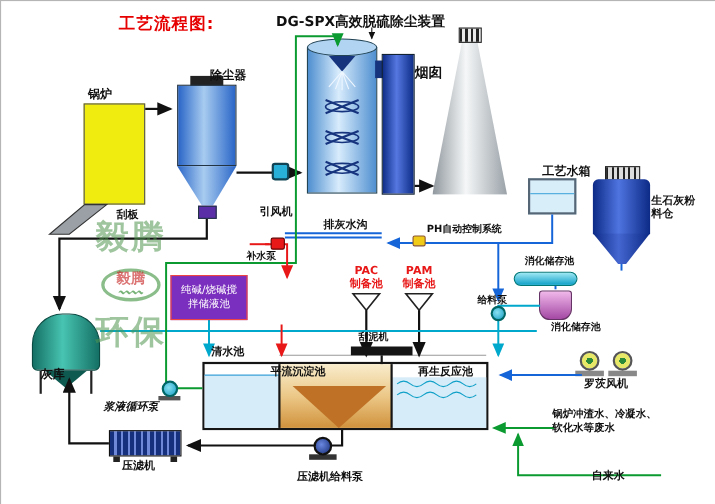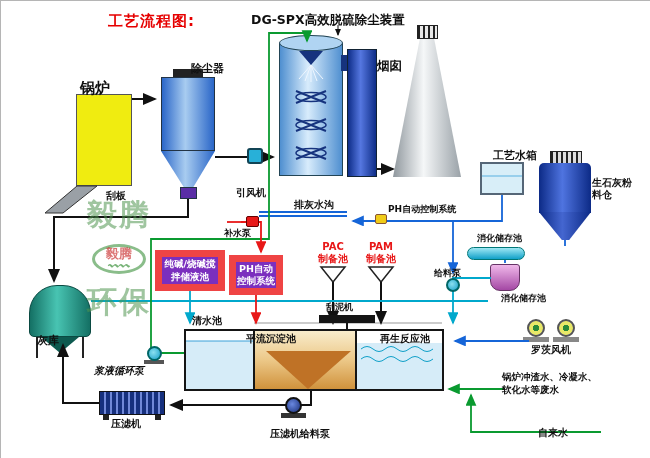--- a/index.html
+++ b/index.html
@@ -29,22 +29,22 @@
 
   #water-tank{left:479px;top:161px;width:44px;height:33px;background:#d8eef8;border:2px solid #567;}
 
   #silo-cap{left:549px;top:150px;width:32px;height:13px;background:repeating-linear-gradient(90deg,#222 0,#222 2px,#ddd 2px,#ddd 5px);border:1px solid #222;}
   #silo-body{left:538px;top:162px;width:52px;height:50px;background:linear-gradient(90deg,#0c2a86,#4f74e0 45%,#0c2a86);border-radius:5px 5px 0 0;}
   #silo-cone{left:538px;top:211px;width:52px;height:28px;background:linear-gradient(90deg,#0c2a86,#4466d0 45%,#0c2a86);clip-path:polygon(0 0,100% 0,58% 100%,44% 100%);}
 
   #screw-icon{left:466px;top:246px;width:58px;height:13px;background:linear-gradient(180deg,#9fe8f4,#10a0c8);border:1px solid #077;border-radius:7px;}
   #digestion-icon{left:489px;top:263px;width:30px;height:27px;background:linear-gradient(180deg,#f0b8ea,#a448a4);border:1px solid #636;border-radius:3px 3px 10px 10px;}
 
-  .purple-box{position:absolute;z-index:4;background:#7b2fbe;border:7px solid #ef4444;color:#fff;
-      font-size:9.5px;font-weight:bold;display:flex;align-items:center;justify-content:center;
+  .purple-box{position:absolute;z-index:4;background:#7b2fbe;border:1px solid #ef4444;color:#fff;
+      font-size:9.5px;font-weight:normal;display:flex;align-items:center;justify-content:center;
       text-align:center;white-space:pre-line;line-height:1.3;box-sizing:border-box;}
   #soda-box{left:154px;top:249px;width:70px;height:41px;}
   #ph-box{left:228px;top:254px;width:54px;height:40px;}
 
   #ash-body{left:28px;top:284px;width:62px;height:52px;background:linear-gradient(90deg,#147064,#48c4b2 45%,#147064);border-radius:28px 28px 5px 5px;border:1px solid #0a4a42;}
 
   #tank{left:183px;top:328px;width:260px;height:62px;border:2px solid #151515;background:#fff;}
   #mud-bar{left:318px;top:314px;width:56px;height:8px;background:#151515;z-index:4;}
   #press{left:98px;top:390px;width:66px;height:24px;background:repeating-linear-gradient(90deg,#16307e 0,#16307e 4px,#7088d8 4px,#7088d8 6px);border:1px solid #111;}
 
@@ -206,26 +206,24 @@
   <div class="icon" id="makeup-icon"></div>
   <div class="icon" id="ph-top-icon"></div>
   <div class="icon" id="slurry-icon"></div>
   <div class="icon" id="feed-icon"></div>
   <div class="icon" id="fpp-icon"></div>
   <div class="icon roots" id="roots1"></div>
   <div class="icon roots" id="roots2"></div>
 
   <div class="purple-box" id="soda-box">纯碱/烧碱搅
 拌储液池</div>
-  <div class="purple-box" id="ph-box">PH自动
-控制系统</div>
 
   <div class="lbl" id="device-lbl">DG-SPX高效脱硫除尘装置</div>
   <div class="lbl" id="title-lbl">工艺流程图:</div>
-  <div class="lbl" style="left:79px;top:78px;font-size:15px;">锅炉</div>
+  <div class="lbl" style="left:79px;top:78px;font-size:11px;">锅炉</div>
   <div class="lbl" style="left:77px;top:189px;font-size:10px;margin-left:28px;">刮板</div>
   <div class="lbl" style="left:165px;top:61px;font-size:11px;margin-left:25px;">除尘器</div>
   <div class="lbl" style="left:235px;top:186px;font-size:10px;">引风机</div>
   <div class="lbl" style="left:376px;top:57px;font-size:12.5px;">烟囱</div>
   <div class="lbl" style="left:293px;top:198px;font-size:10px;">排灰水沟</div>
   <div class="lbl" style="left:387px;top:203px;font-size:9px;">PH自动控制系统</div>
   <div class="lbl" style="left:492px;top:148px;font-size:11px;">工艺水箱</div>
   <div class="lbl" style="left:591px;top:176px;font-size:10px;">生石灰粉
 料仓</div>
   <div class="lbl" style="left:476px;top:232px;font-size:9px;">消化储存池</div>

